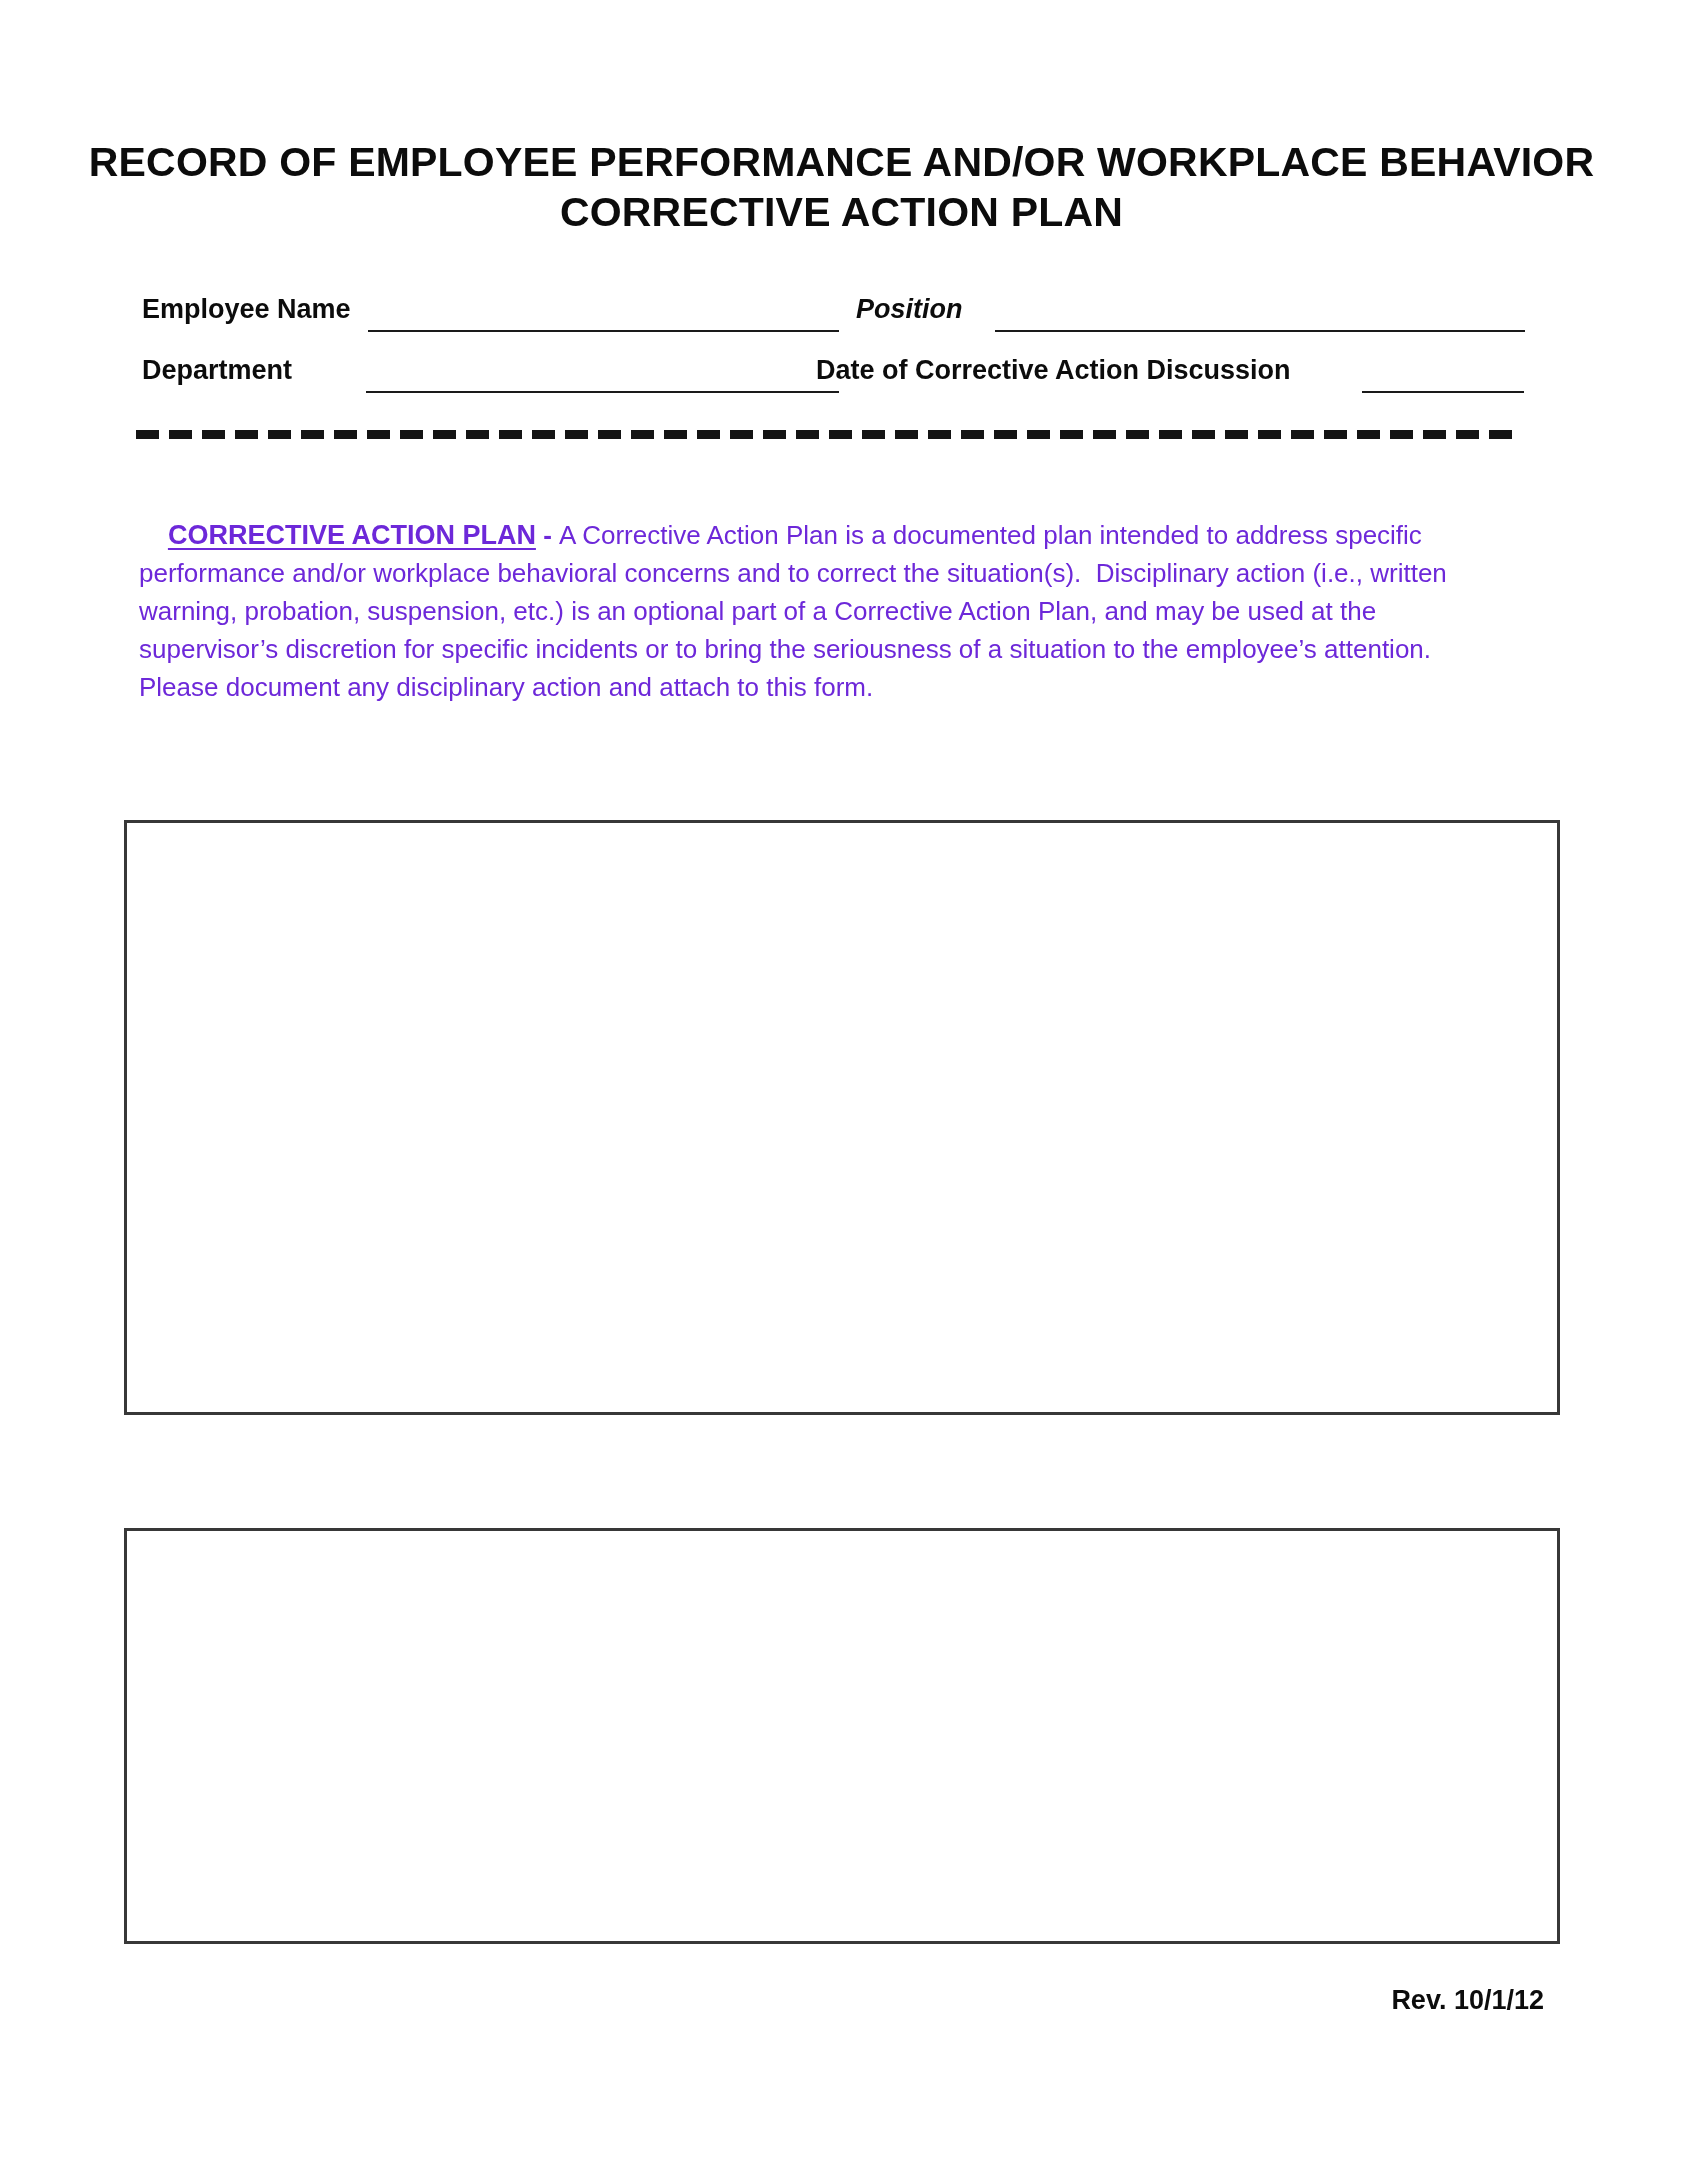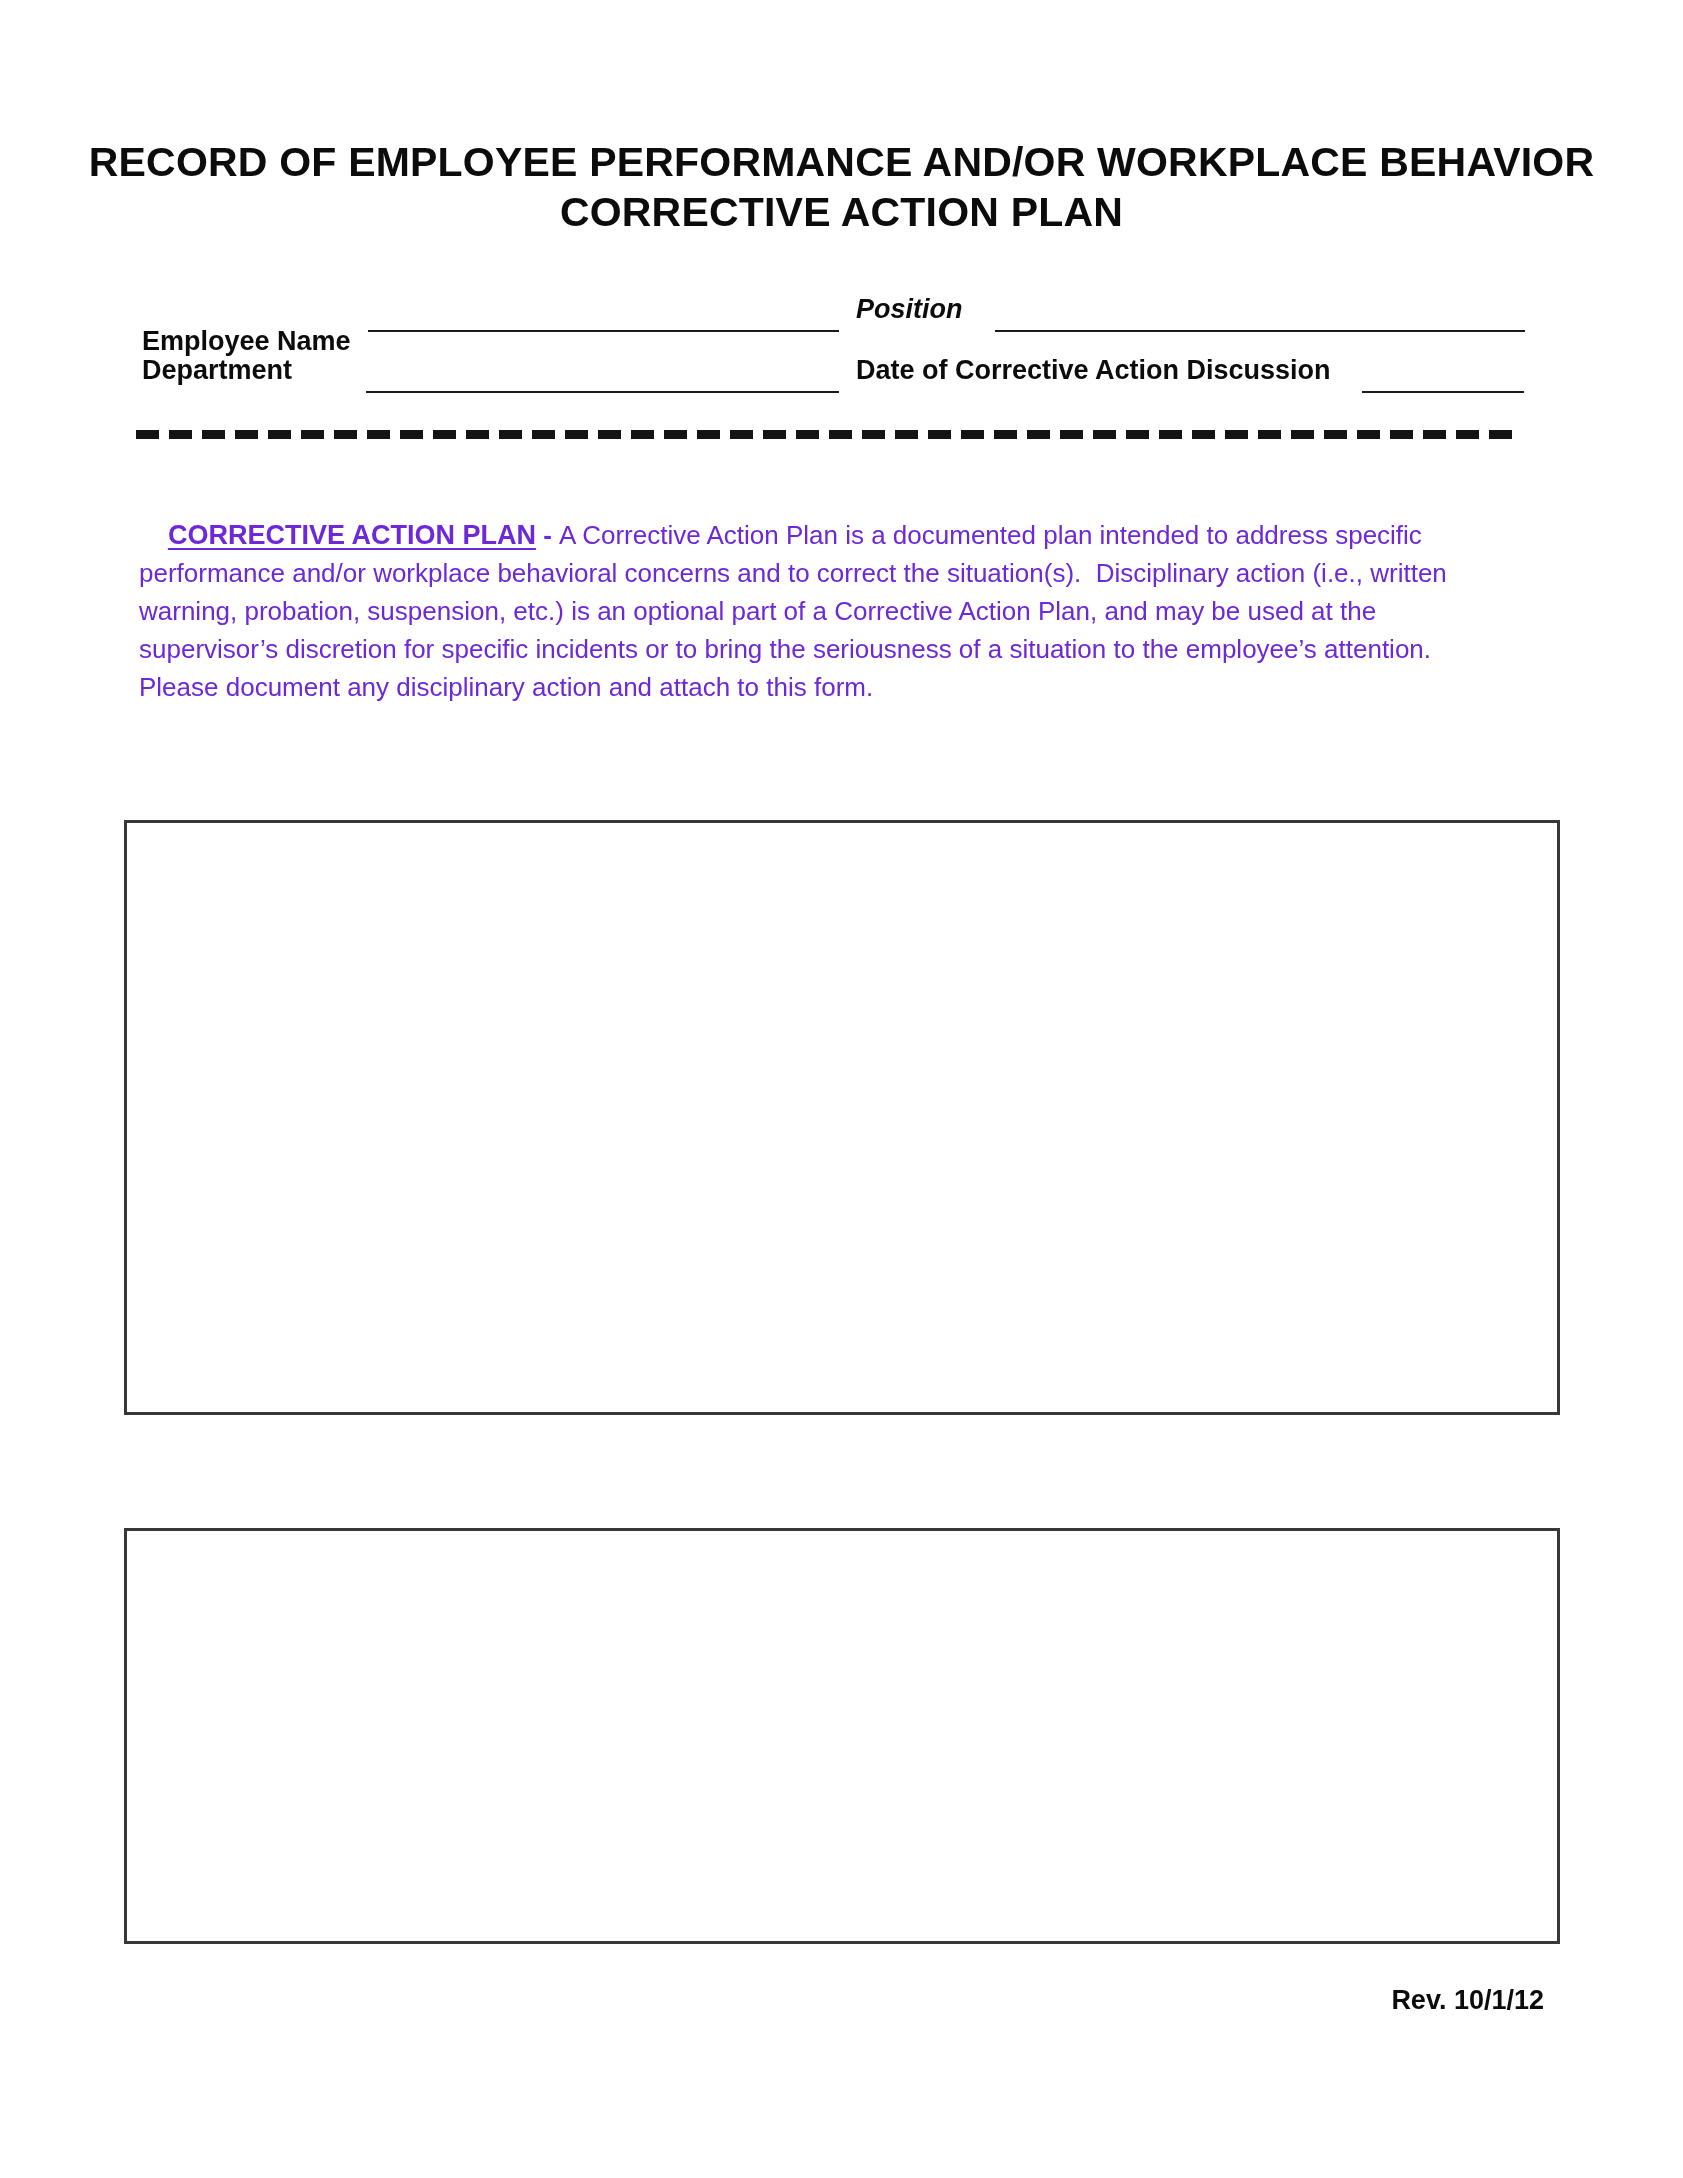--- a/index.html
+++ b/index.html
@@ -80,30 +80,30 @@
 </head>
 <body>
 
 <div class="page">
 
   <div class="abs title" style="top:137px;">
     <div>RECORD OF EMPLOYEE PERFORMANCE AND/OR WORKPLACE BEHAVIOR</div>
     <div>CORRECTIVE ACTION PLAN</div>
   </div>
 
-  <div class="abs label" style="left:142px; top:293px;margin-top:32px;">Employee Name</div>
+  <div class="abs label" style="left:142px; top:293px;">Employee Name</div>
   <div class="abs fill-line" style="left:368px; top:300px; width:471px;"></div>
 
   <div class="abs label" style="left:856px; top:293px;font-style:italic;">Position</div>
   <div class="abs fill-line" style="left:995px; top:300px; width:530px;"></div>
 
   <div class="abs label" style="left:142px; top:354px;">Department</div>
   <div class="abs fill-line" style="left:366px; top:361px; width:473px;"></div>
 
-  <div class="abs label" style="left:856px; top:354px;">Date of Corrective Action Discussion</div>
+  <div class="abs label" style="left:816px; top:354px;">Date of Corrective Action Discussion</div>
   <div class="abs fill-line" style="left:1362px; top:361px; width:162px;"></div>
 
   <div class="abs divider" style="left:136px; top:430px; width:1381px;"></div>
 
   <div class="abs para" style="left:139px; top:478px; width:1356px;">
     <span class="hd" style="font-size:27px;">CORRECTIVE ACTION PLAN</span><span class="b"> - </span><span>A Corrective Action Plan is a documented plan intended to address specific performance and/or workplace behavioral concerns and to correct the situation(s).  Disciplinary action (i.e., written warning, probation, suspension, etc.) is an optional part of a Corrective Action Plan, and may be used at the supervisor’s discretion for specific incidents or to bring the seriousness of a situation to the employee’s attention.  Please document any disciplinary action and attach to this form.</span>
   </div>
 
 
   <div class="abs answer-box" style="left:124px; top:820px; width:1436px; height:595px;"></div>

